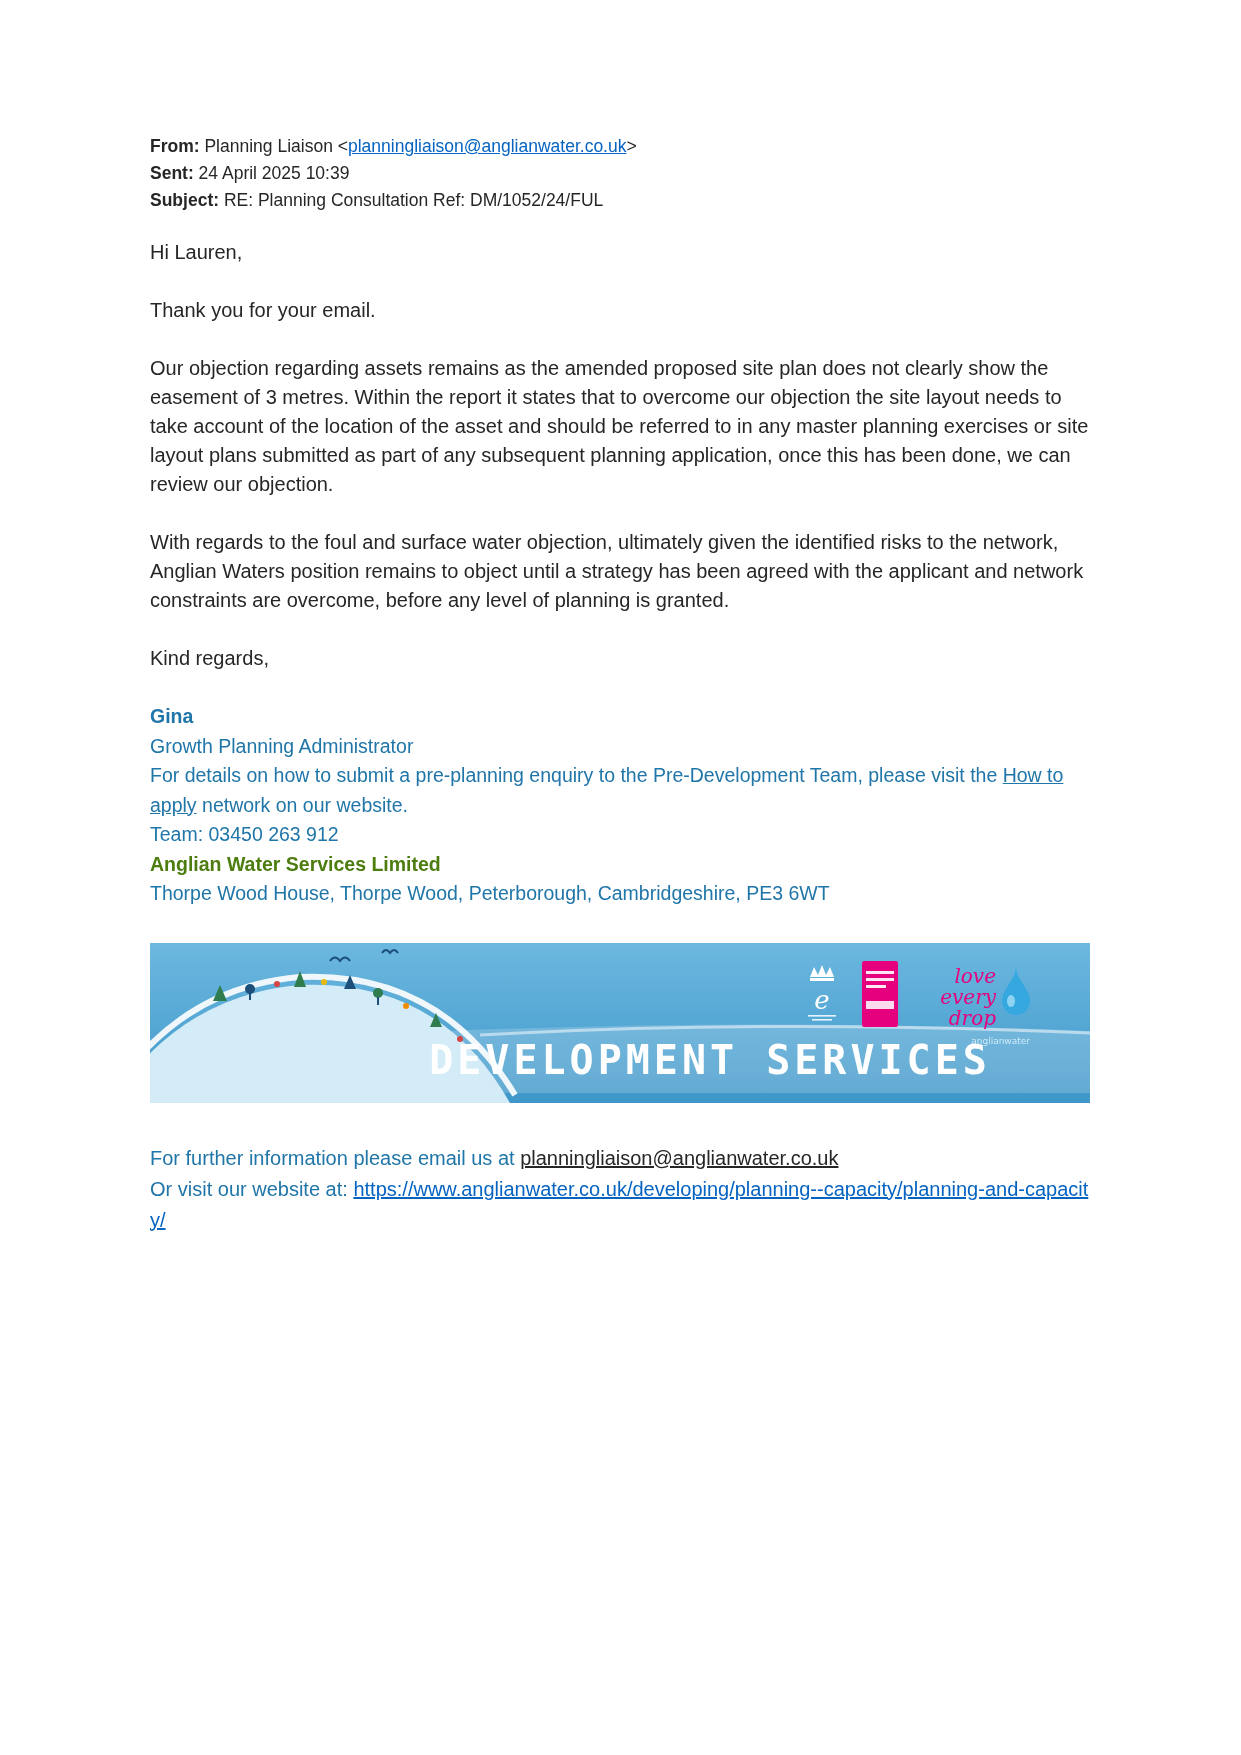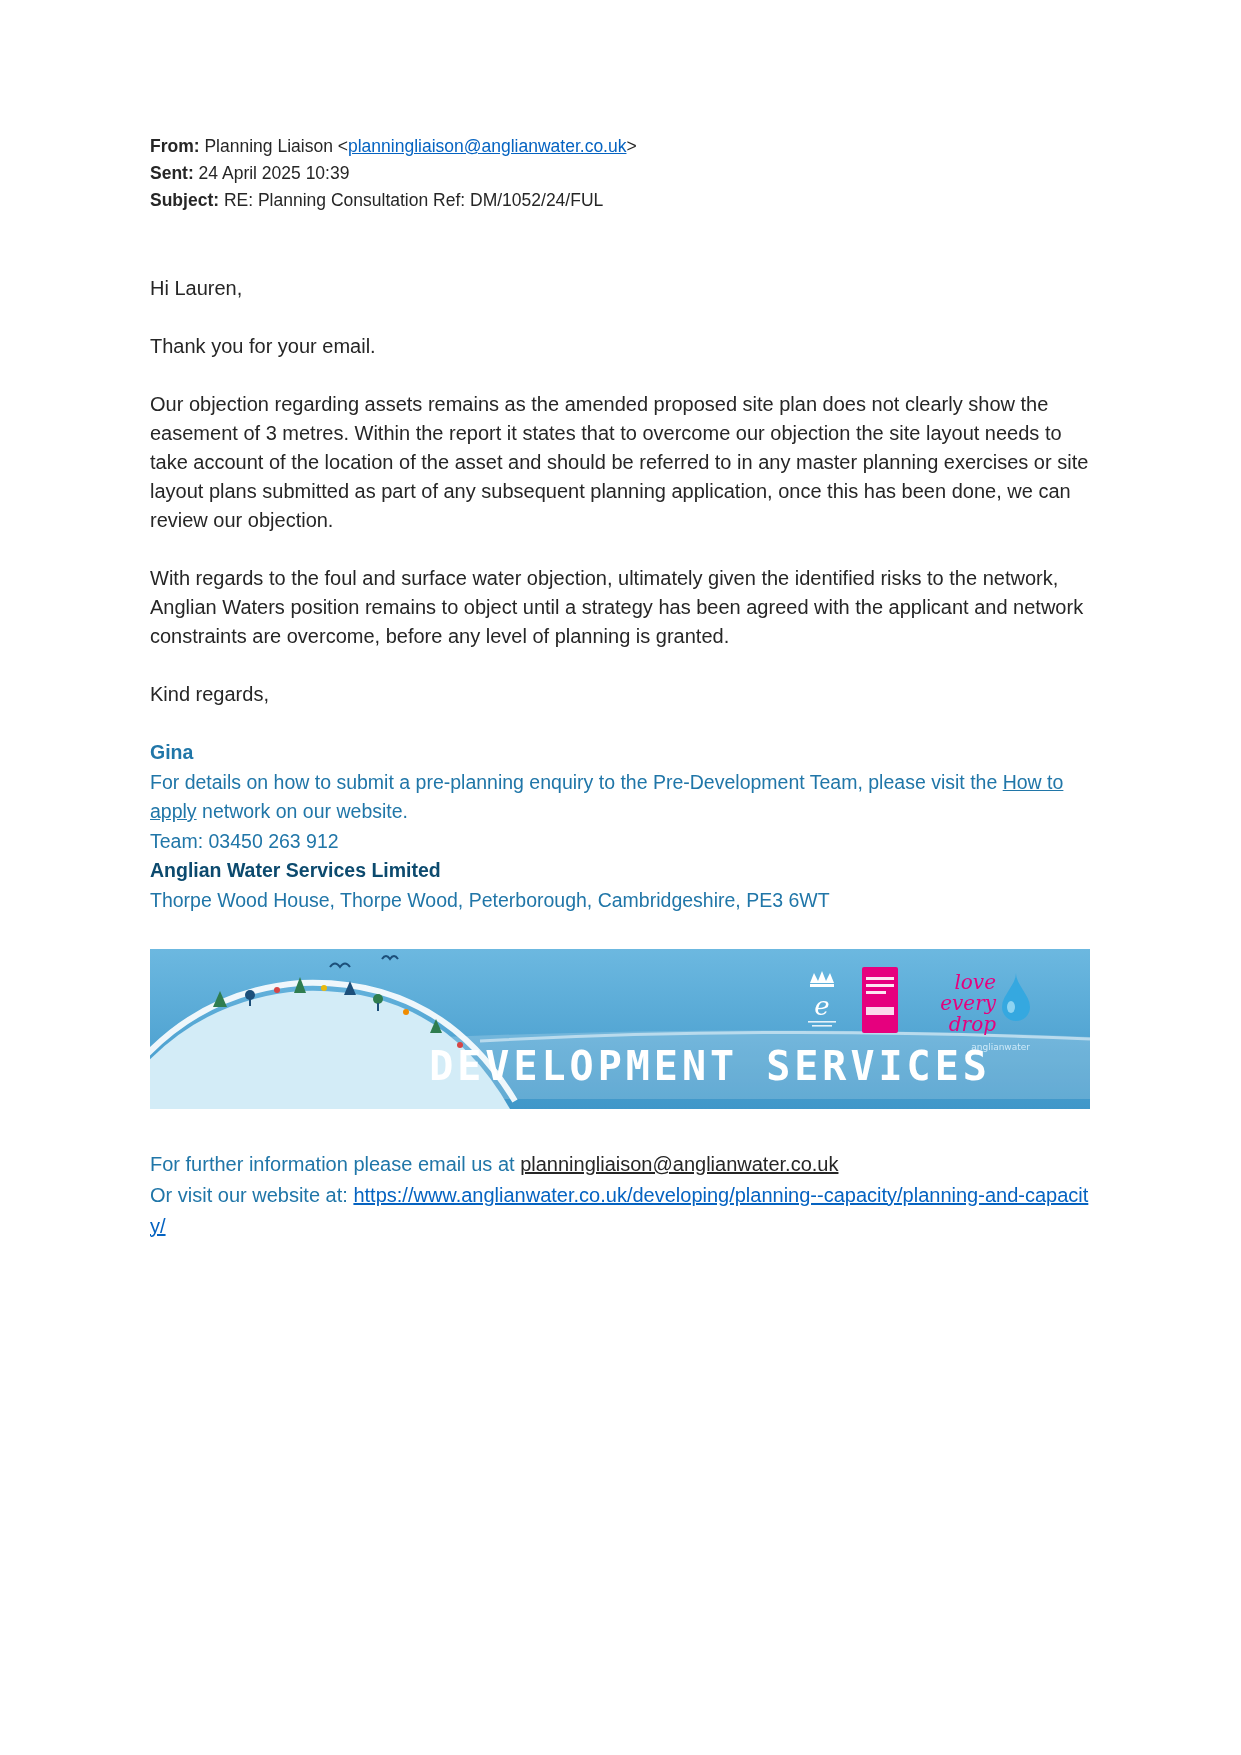--- a/index.html
+++ b/index.html
@@ -14,28 +14,28 @@
     margin-left:150px;
     padding-top:133px;
     padding-bottom:90px;
   }
   
   .hdr p{margin:0; font-size:17.5px; line-height:27px;}
   .hdr b{font-weight:bold;}
   a{cursor:pointer;}
   a.hlink{color:#0563c1; text-decoration:underline;}
   
-  .body-block{margin-top:60px; font-size:20px; line-height:29px;}
+  .body-block{margin-top:24px; font-size:20px; line-height:29px;}
   .body-block p{margin:0 0 29px 0;}
   
   .sig{font-size:19.5px; line-height:29.5px; color:#2076a8;}
   .sig div{margin:0;}
   .sig .name{font-weight:bold;}
   .sig a.apply{color:#2076a8; text-decoration:underline;}
-  .sig .company{color:#0c4a6e; font-weight:bold;}
+  .sig .company{color:#4d7c0f; font-weight:bold;}
   
   .banner{
     position:relative;
     width:940px;
     height:160px;
     margin-top:34px;
     overflow:hidden;
   }
   .banner svg{display:block;}
   
@@ -64,20 +64,21 @@
   <div class="body-block">
     <p>Hi Lauren,</p>
     <p>Thank you for your email.</p>
     <p>Our objection regarding assets remains as the amended proposed site plan does not clearly show the easement of 3 metres. Within the report it states that to overcome our objection the site layout needs to take account of the location of the asset and should be referred to in any master planning exercises or site layout plans submitted as part of any subsequent planning application, once this has been done, we can review our objection.</p>
     <p>With regards to the foul and surface water objection, ultimately given the identified risks to the network, Anglian Waters position remains to object until a strategy has been agreed with the applicant and network constraints are overcome, before any level of planning is granted.</p>
     <p>Kind regards,</p>
   </div>
 
   <div class="sig">
     <div class="name">Gina</div>
+    <div>Growth Planning Administrator</div>
     <div>
       <span>For details on how to submit a pre-planning enquiry to the Pre-Development Team, please visit the </span><a class="apply">How to apply</a><span> network on our website.</span>
     </div>
     <div>Team: 03450 263 912</div>
     <div class="company">Anglian Water Services Limited</div>
     <div>Thorpe Wood House, Thorpe Wood, Peterborough, Cambridgeshire, PE3 6WT</div>
   </div>
 
   <div class="banner">
     <svg width="940" height="160" viewBox="0 0 940 160">

